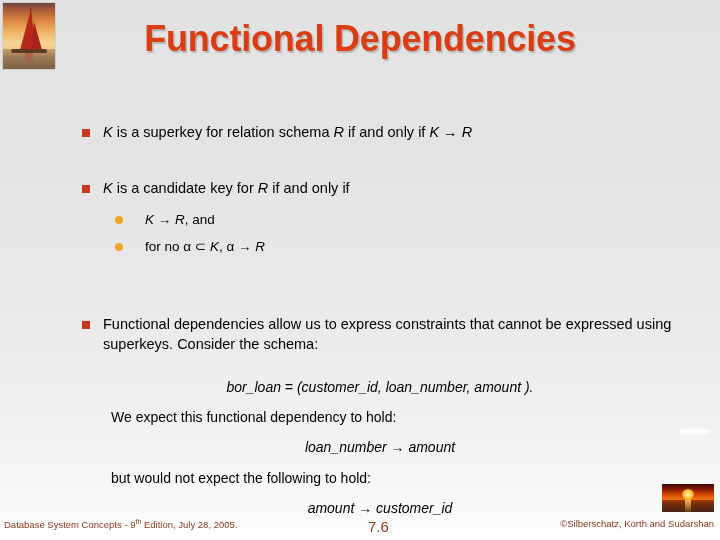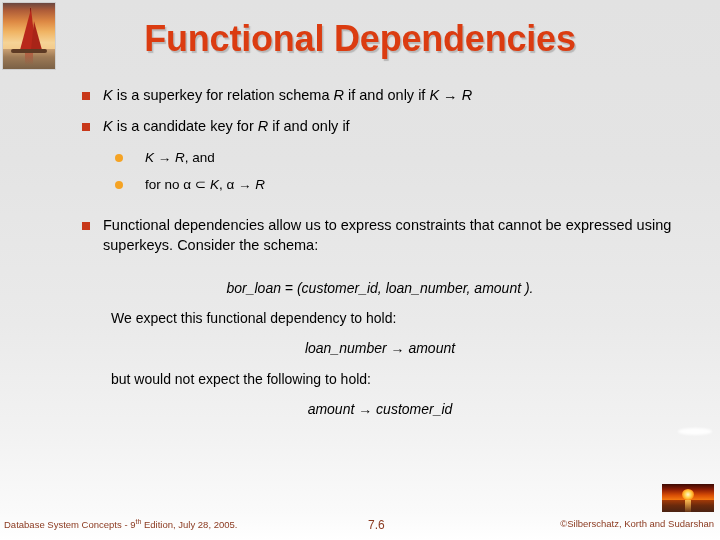--- a/index.html
+++ b/index.html
@@ -110,21 +110,21 @@
     top: 86px;
     width: 720px;
   }
 
   .bullet-row {
     position: relative;
     display: flex;
     align-items: flex-start;
     margin-bottom: 12px;
   }
-  .bullet-row.l1 { padding-left: 82px; }
+  .bullet-row.l1 { padding-left: 82px; margin-top: 37px; }
   .bullet-row.l2 { padding-left: 115px; margin-bottom: 9px; gap: 9px; }
 
   .mark-sq {
     flex: 0 0 auto;
     width: 8px;
     height: 8px;
     background: #C8381A;
     margin-top: 6px;
     margin-right: 13px;
   }
@@ -175,21 +175,21 @@
     top: 8px;
     font-size: 9.5px;
     color: #8B3A20;
     white-space: nowrap;
   }
   .f-left sup { font-size: 7px; }
   .f-mid {
     position: absolute;
     left: 368px;
     top: 8px;
-    font-size: 12px;
+    font-size: 15px;
     color: #8B3A20;
   }
   .f-right {
     position: absolute;
     right: 6px;
     top: 8px;
     font-size: 9.5px;
     color: #8B3A20;
     white-space: nowrap;
   }

